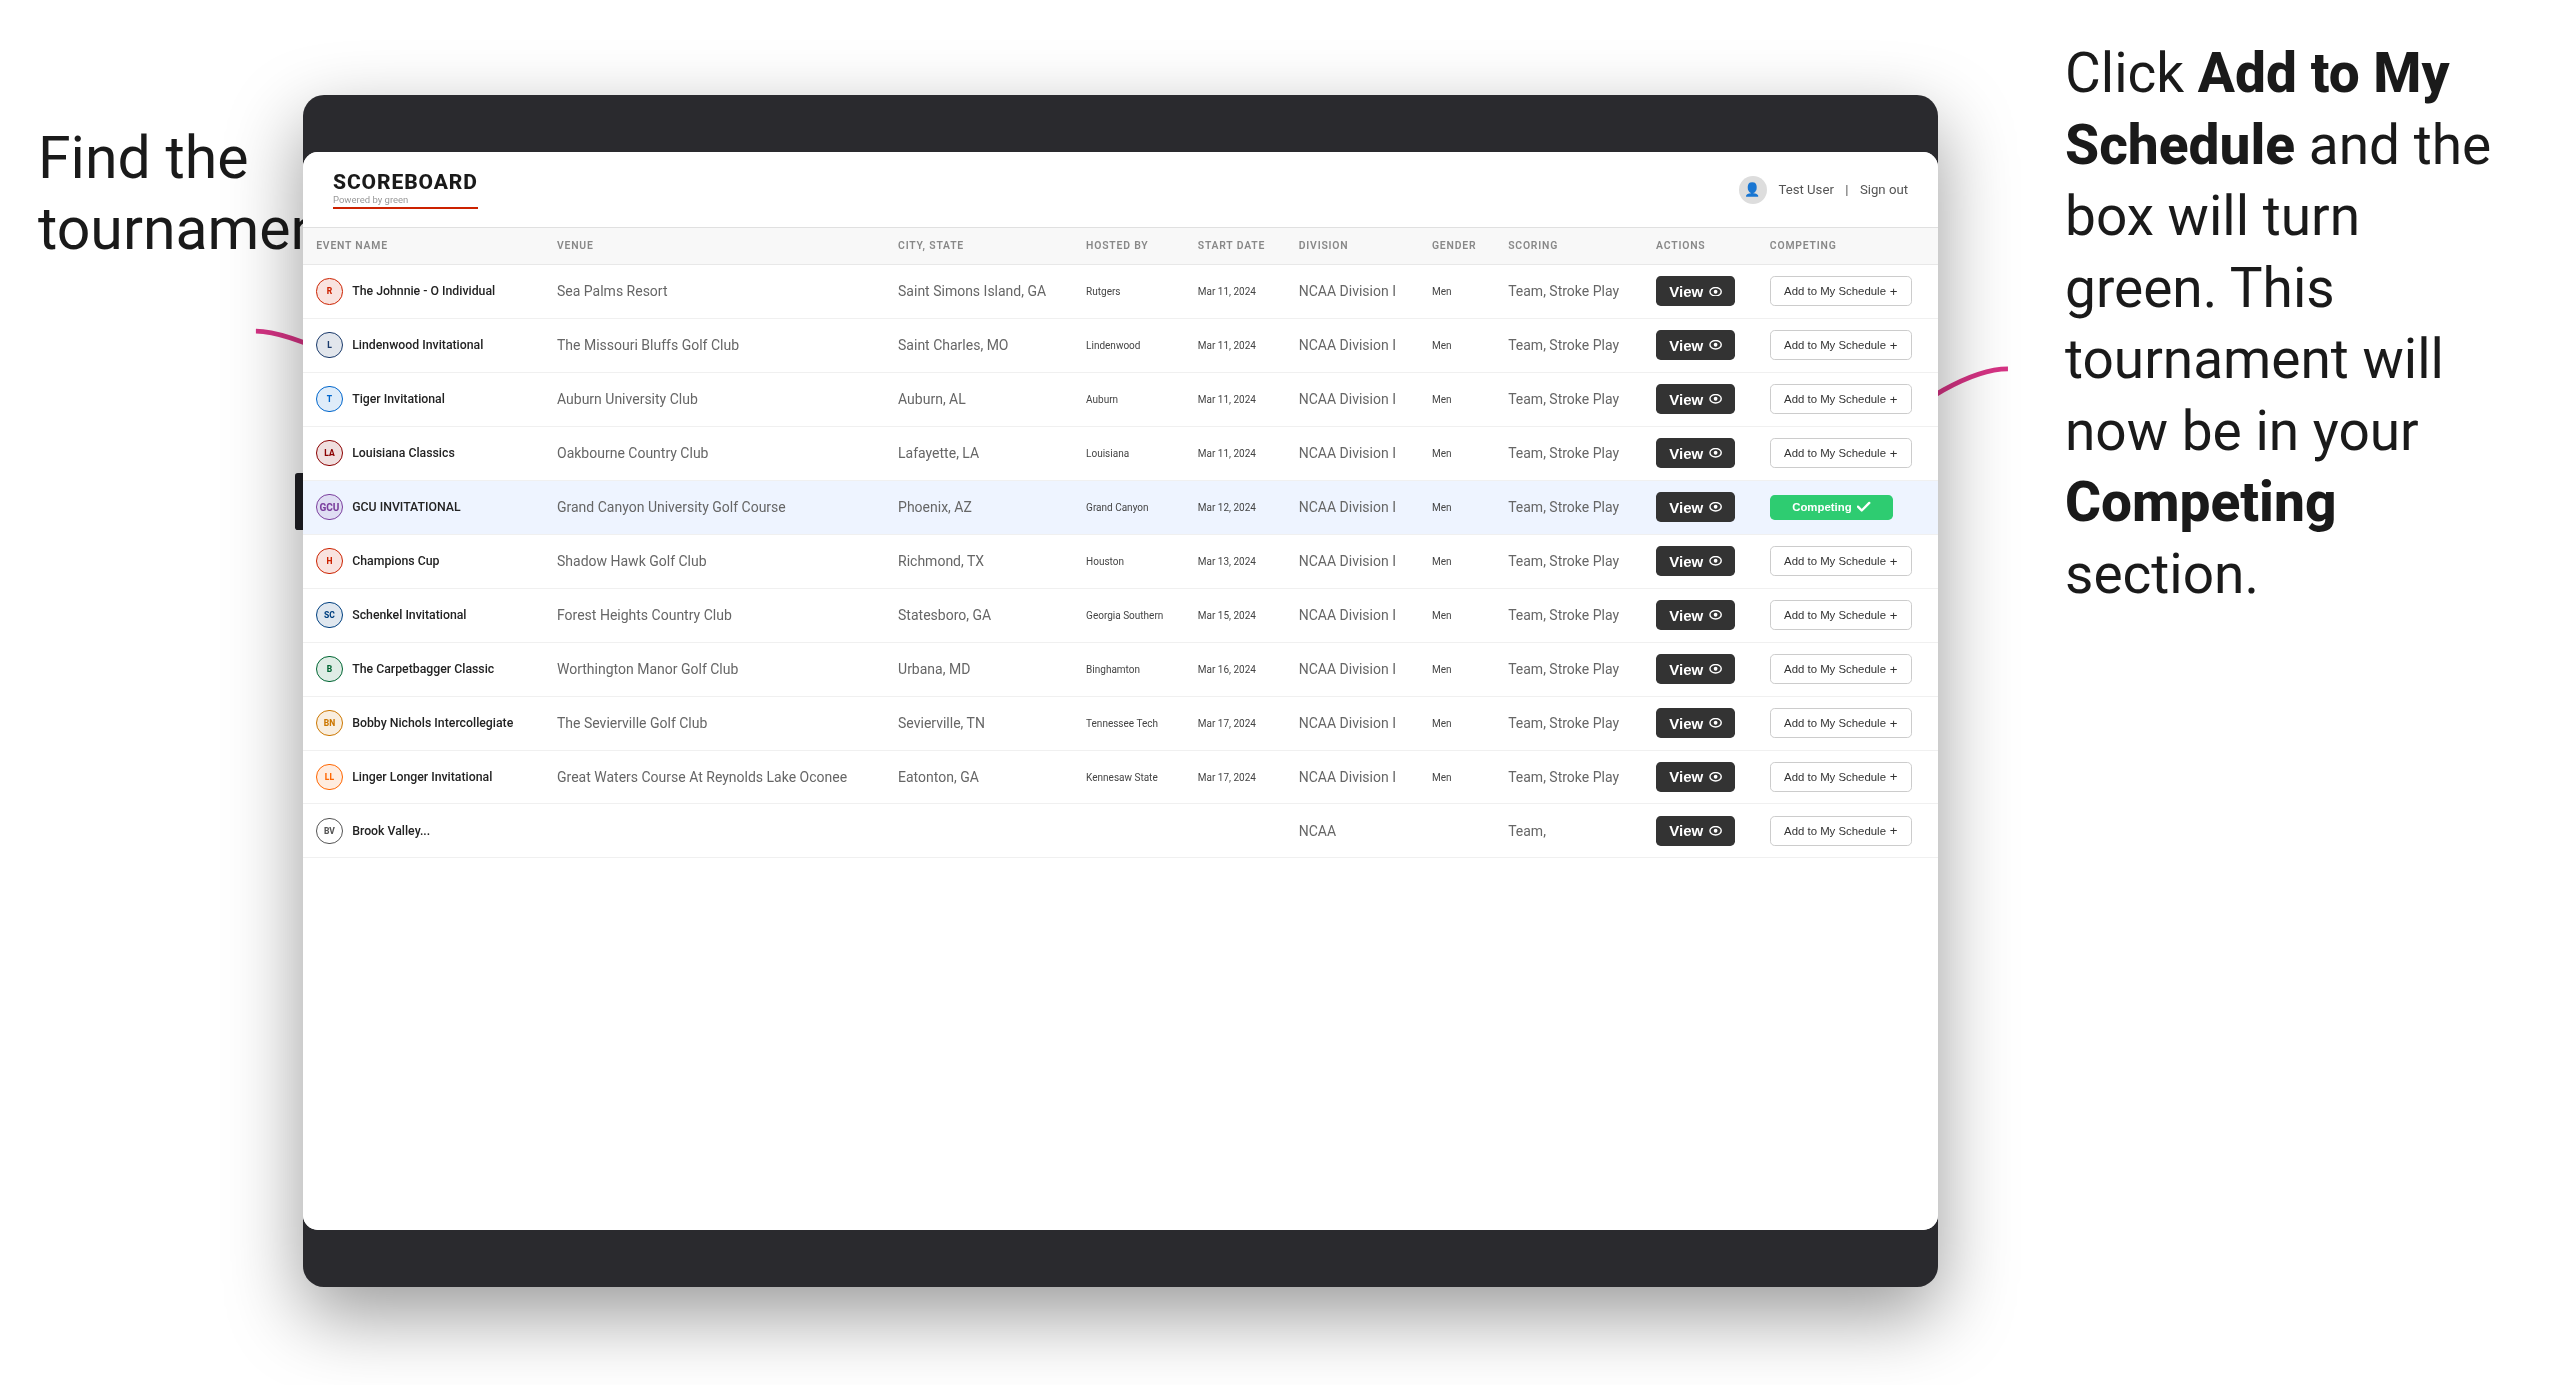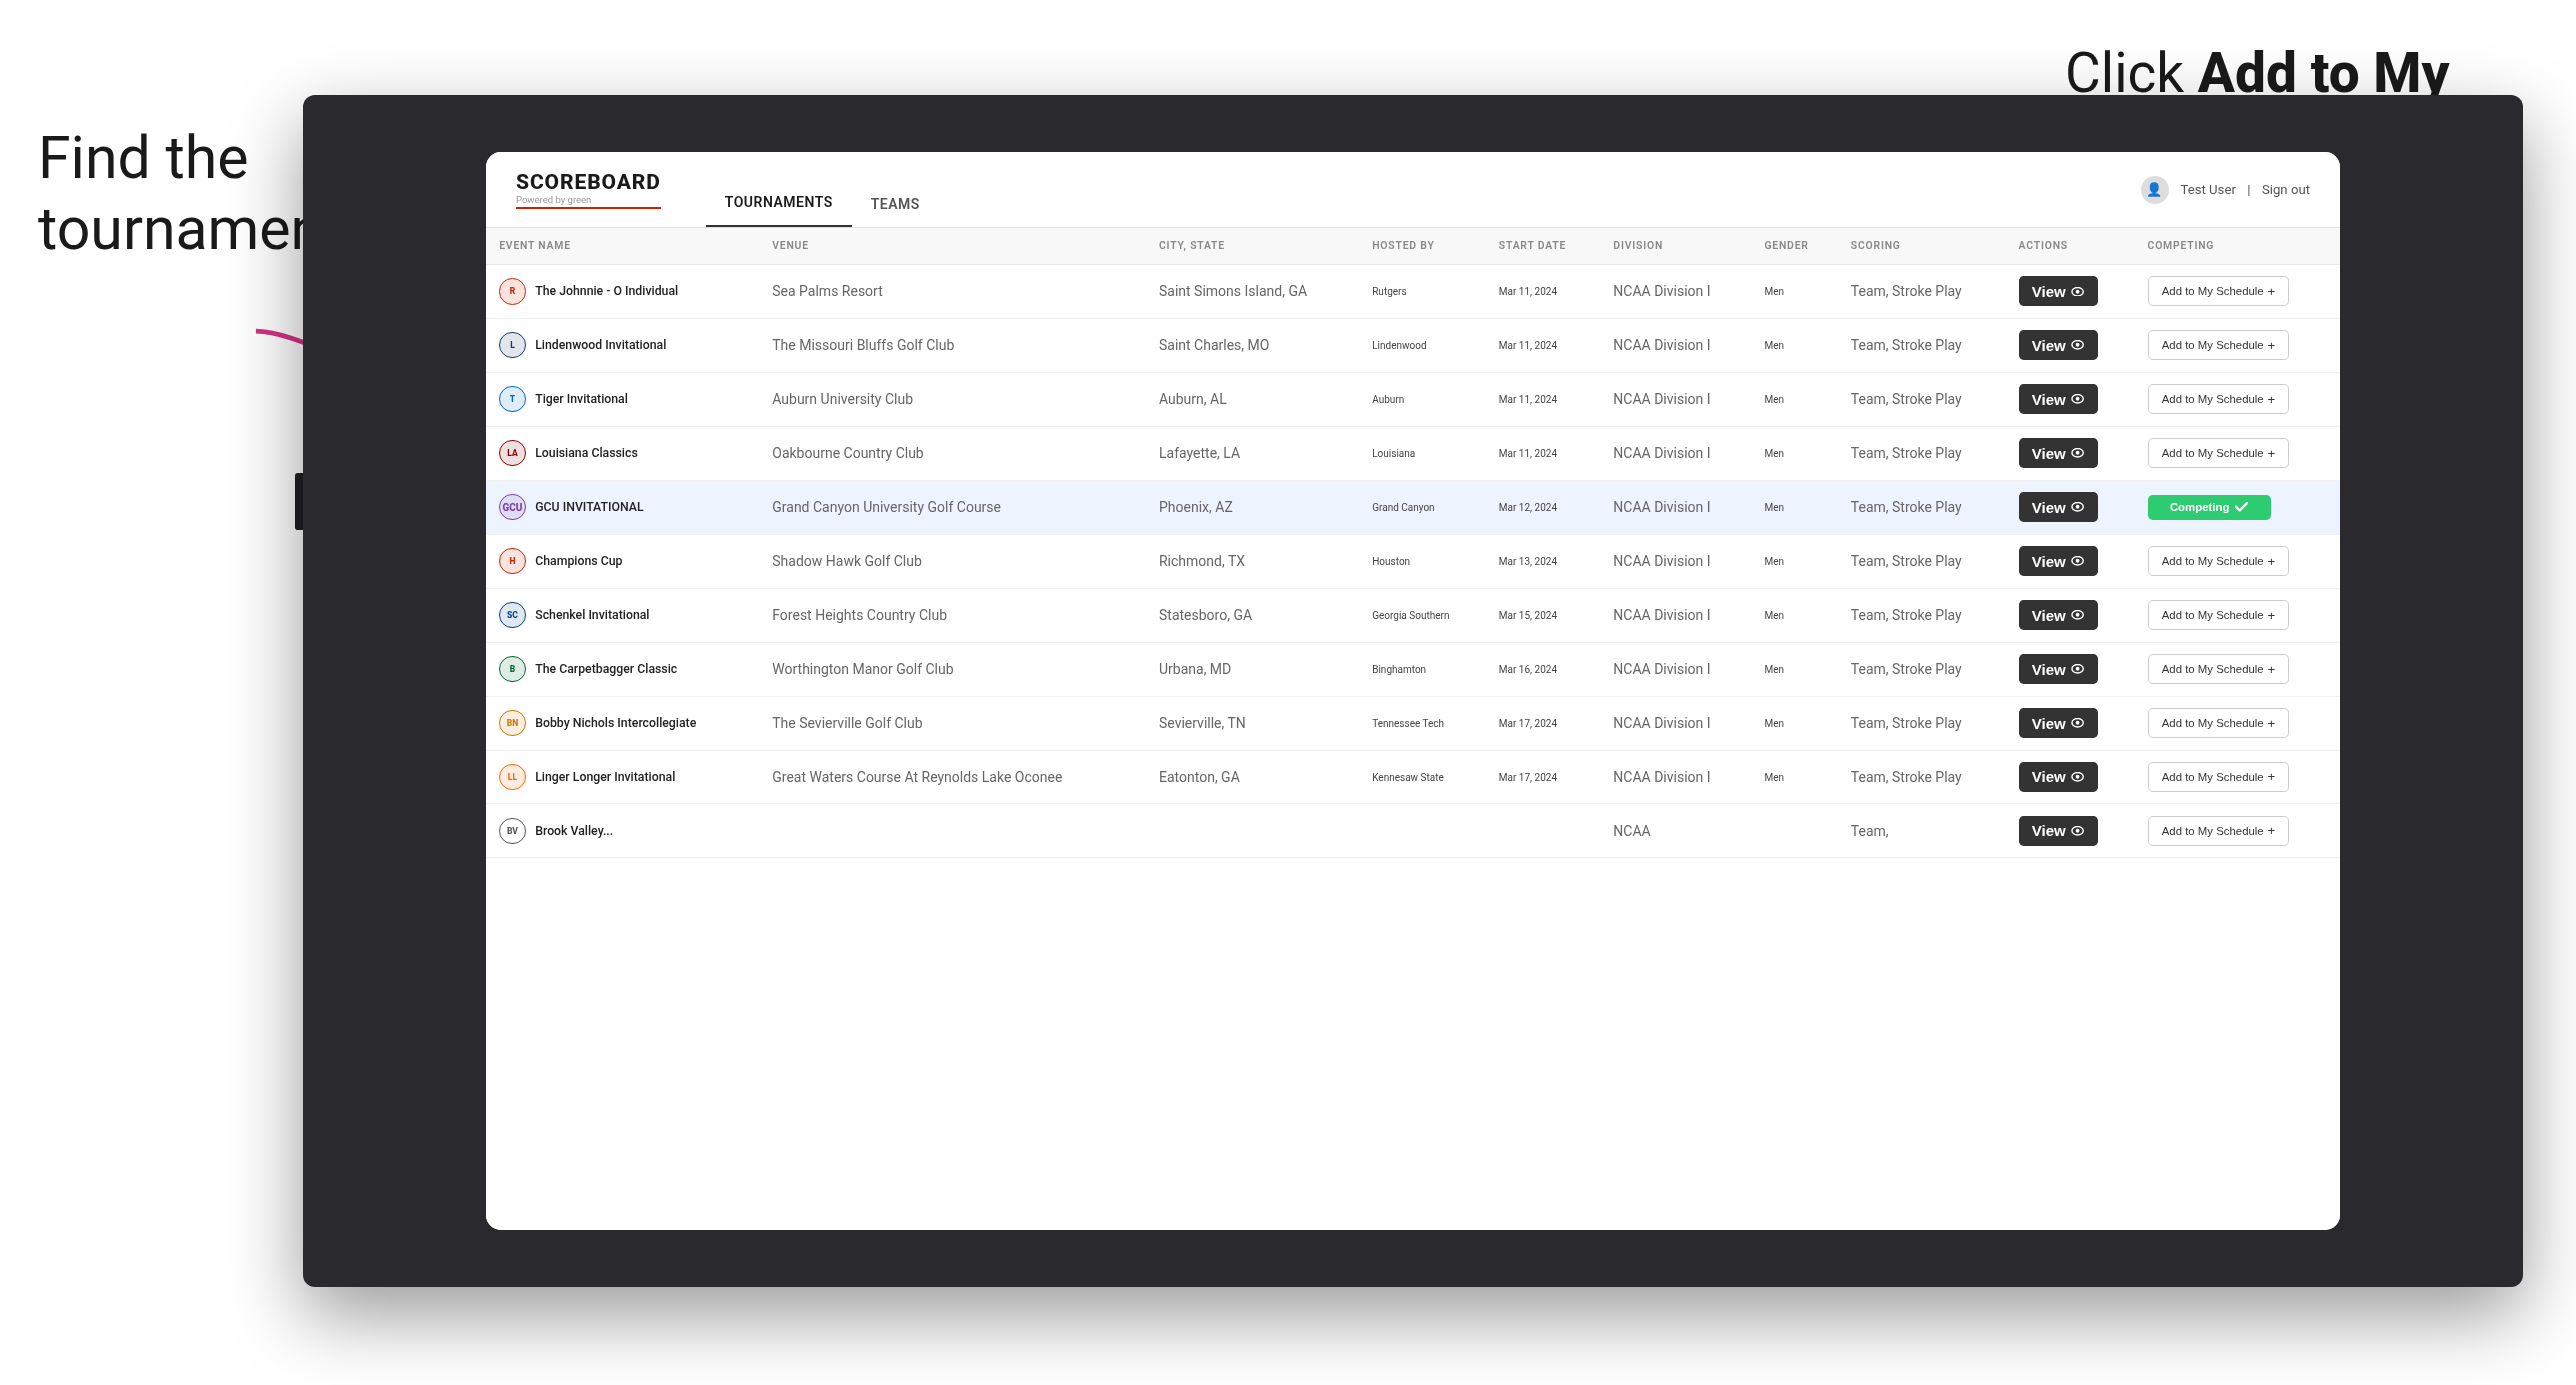--- a/index.html
+++ b/index.html
@@ -53,24 +53,24 @@
       top: 359px;
       width: 284px;
       height: 237px;
     }
 
     
     .tablet {
       position: absolute;
       left: 303px;
       top: 95px;
-      width: 2220px;
+      width: 1635px;
       height: 1192px;
       background: #2a2a2e;
-      border-radius: 12px;
+      border-radius: 21px;
       box-shadow: 0 28px 76px rgba(0,0,0,0.4);
       display: flex;
       align-items: center;
       justify-content: center;
     }
 
     .tablet-screen {
       width: 1854px;
       height: 1078px;
       background: #f5f5f7;
@@ -324,24 +324,20 @@
 
     <div class="app-header">
       <div class="logo-area">
         <div style="display:flex; align-items:baseline; gap:5.7px;">
           <span class="logo-name">SCOREBOARD</span>
         </div>
         <span style="font-size:9.5px; color:#999;">Powered by green</span>
         <div class="logo-bar"></div>
       </div>
 
-      <div class="nav-tabs">
-        <div class="nav-tab active">TOURNAMENTS</div>
-        <div class="nav-tab">TEAMS</div>
-      </div>
 
       <div class="header-right">
         <div class="user-icon">👤</div>
         <span>Test User</span>
         <span>|</span>
         <span style="cursor:pointer; color:#555;">Sign out</span>
       </div>
     </div>
 
     <div class="table-container">

